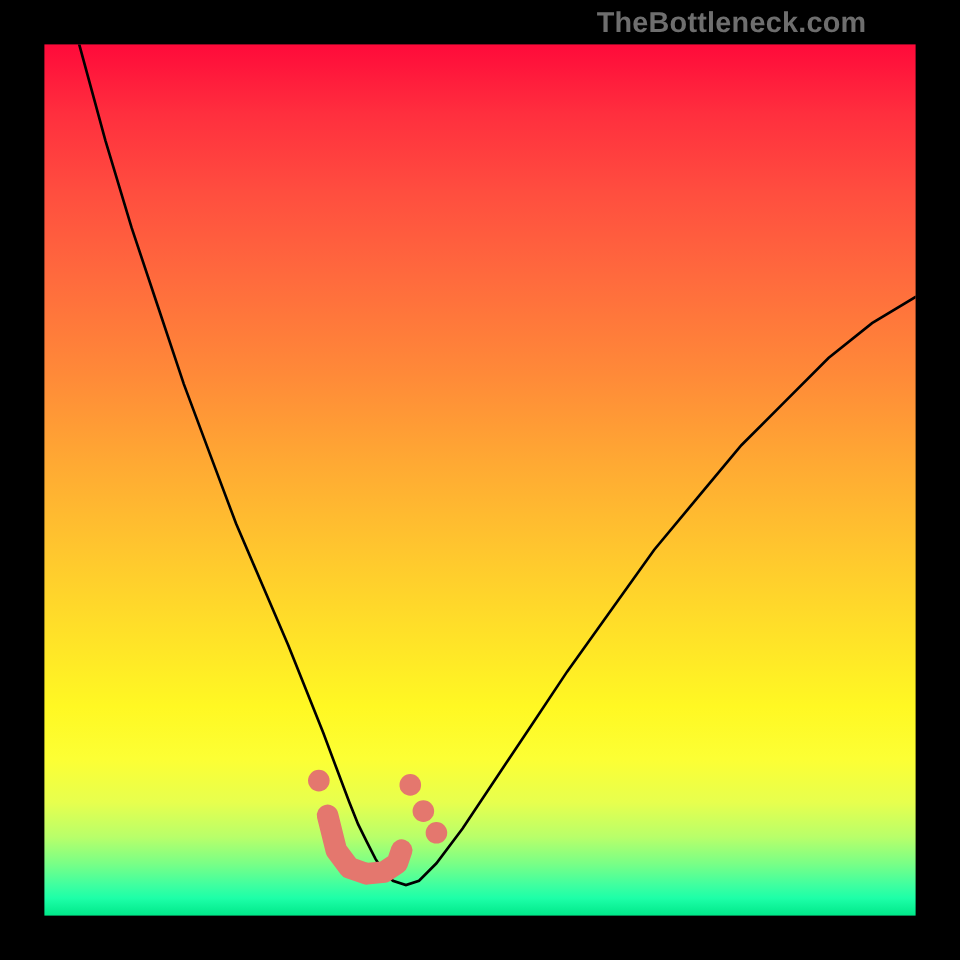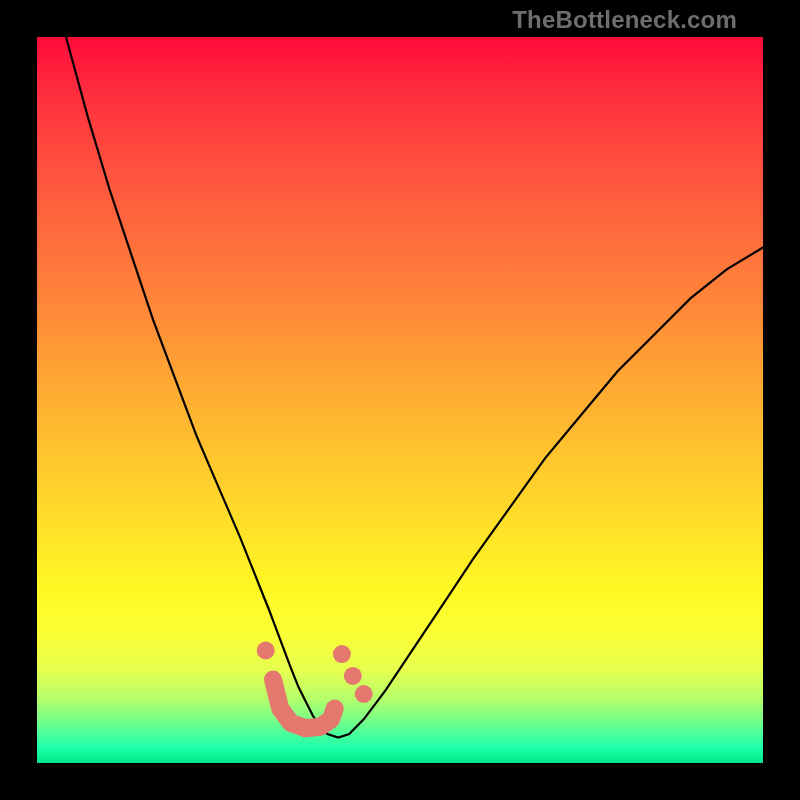--- a/index.html
+++ b/index.html
@@ -11,21 +11,20 @@
     overflow: hidden;
     font-family: Arial, Helvetica, sans-serif;
   }
   .frame {
     position: absolute;
     left: 0;
     top: 0;
     width: 734px;
     height: 800px;
     background: #000;
-    padding-left: 15px;
   }
   .plot-area {
     position: absolute;
     left: 37px;
     top: 37px;
     width: 726px;
     height: 726px;
     background: linear-gradient(to bottom,
       #ff0a3a 0%,
       #ff2f3e 8%,

